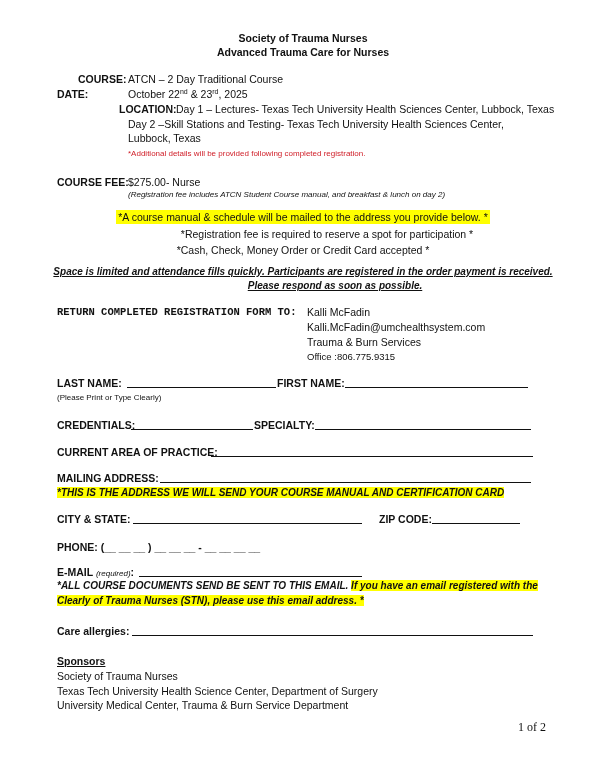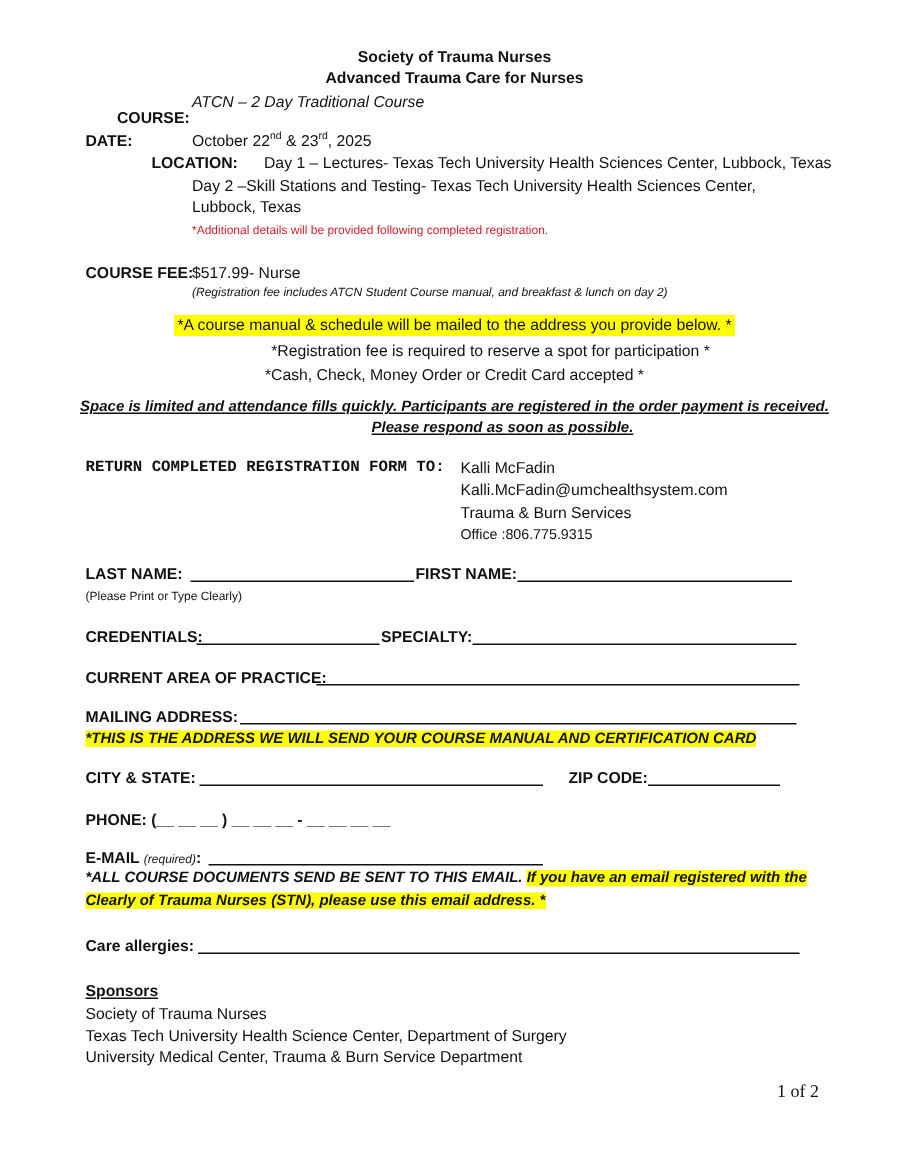--- a/index.html
+++ b/index.html
@@ -22,35 +22,35 @@
     sup { font-size: 7px; line-height: 0; }
     .pagenum { font-family: "Liberation Serif", serif; font-size: 12px; }
   </style>
 </head>
 <body>
 
 <div class="abs center title" style="top:32px;">Society of Trauma Nurses</div>
 <div class="abs center title" style="top:46px;">Advanced Trauma Care for Nurses</div>
 
 <div class="abs label" style="top:73px;left:57px;margin-left:21px;">COURSE:</div>
-<div class="abs" style="top:62px;left:128px;font-style:italic;">ATCN – 2 Day Traditional Course</div>
+<div class="abs" style="top:73px;left:128px;">ATCN – 2 Day Traditional Course</div>
 
 <div class="abs label" style="top:88px;left:57px;">DATE:</div>
 <div class="abs" style="top:88px;left:128px;">
   <span>October 22</span><sup>nd</sup><span> &amp; 23</span><sup>rd</sup><span>, 2025</span>
 </div>
 
-<div class="abs label" style="top:103px;left:57px;padding-left:44px;">LOCATION:</div>
+<div class="abs label" style="top:103px;left:75px;padding-left:44px;">LOCATION:</div>
 <div class="abs" style="top:103px;left:128px;padding-left:48px;">Day 1 – Lectures- Texas Tech University Health Sciences Center, Lubbock, Texas</div>
 <div class="abs" style="top:118px;left:128px;">Day 2 –Skill Stations and Testing- Texas Tech University Health Sciences Center,</div>
 <div class="abs" style="top:132px;left:128px;">Lubbock, Texas</div>
 <div class="abs red small" style="top:149px;left:128px;">*Additional details will be provided following completed registration.</div>
 
 <div class="abs label" style="top:176px;left:57px;">COURSE FEE:</div>
-<div class="abs" style="top:176px;left:128px;">$517.99- Nurse</div>
+<div class="abs" style="top:176px;left:128px;">$275.00- Nurse</div>
 <div class="abs ital small" style="top:190px;left:128px;">(Registration fee includes ATCN Student Course manual, and breakfast &amp; lunch on day 2)</div>
 
 <div class="abs center" style="top:211px;">
   <span class="hl" style="padding:1px 2px;">*A course manual &amp; schedule will be mailed to the address you provide below. *</span>
 </div>
 <div class="abs center" style="top:228px;padding-left:24px;">*Registration fee is required to reserve a spot for participation *</div>
 <div class="abs center" style="top:244px;">*Cash, Check, Money Order or Credit Card accepted *</div>
 <div class="abs center bold ital u" style="top:266px;font-size:10px;">Space is limited and attendance fills quickly. Participants are registered in the order payment is received.</div>
 <div class="abs center bold ital u" style="top:280px;font-size:10px;margin-left:32px;">Please respond as soon as possible.</div>
 

